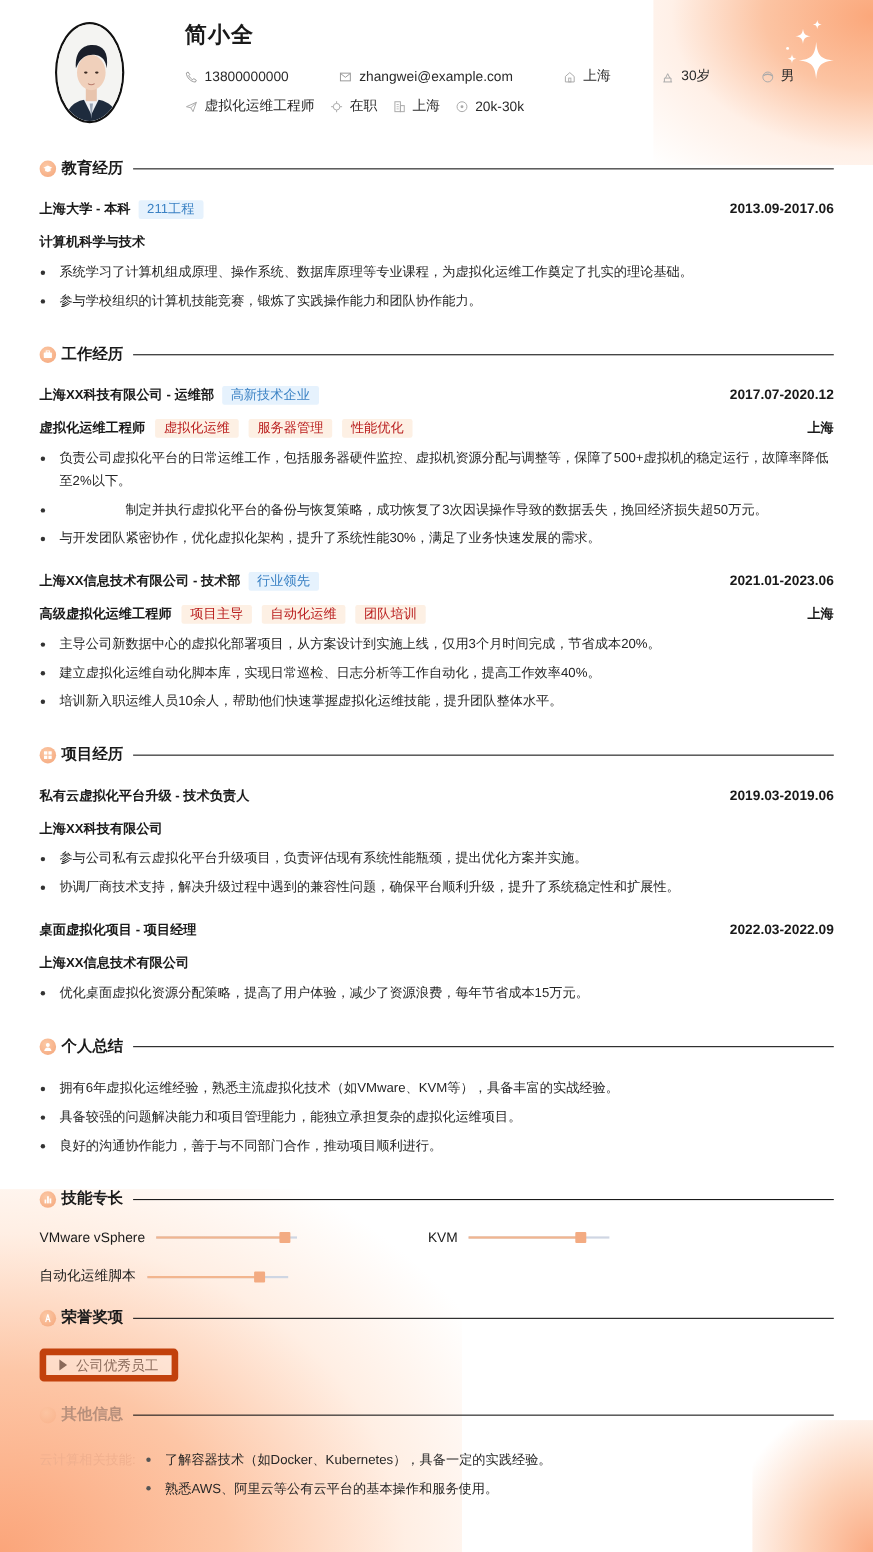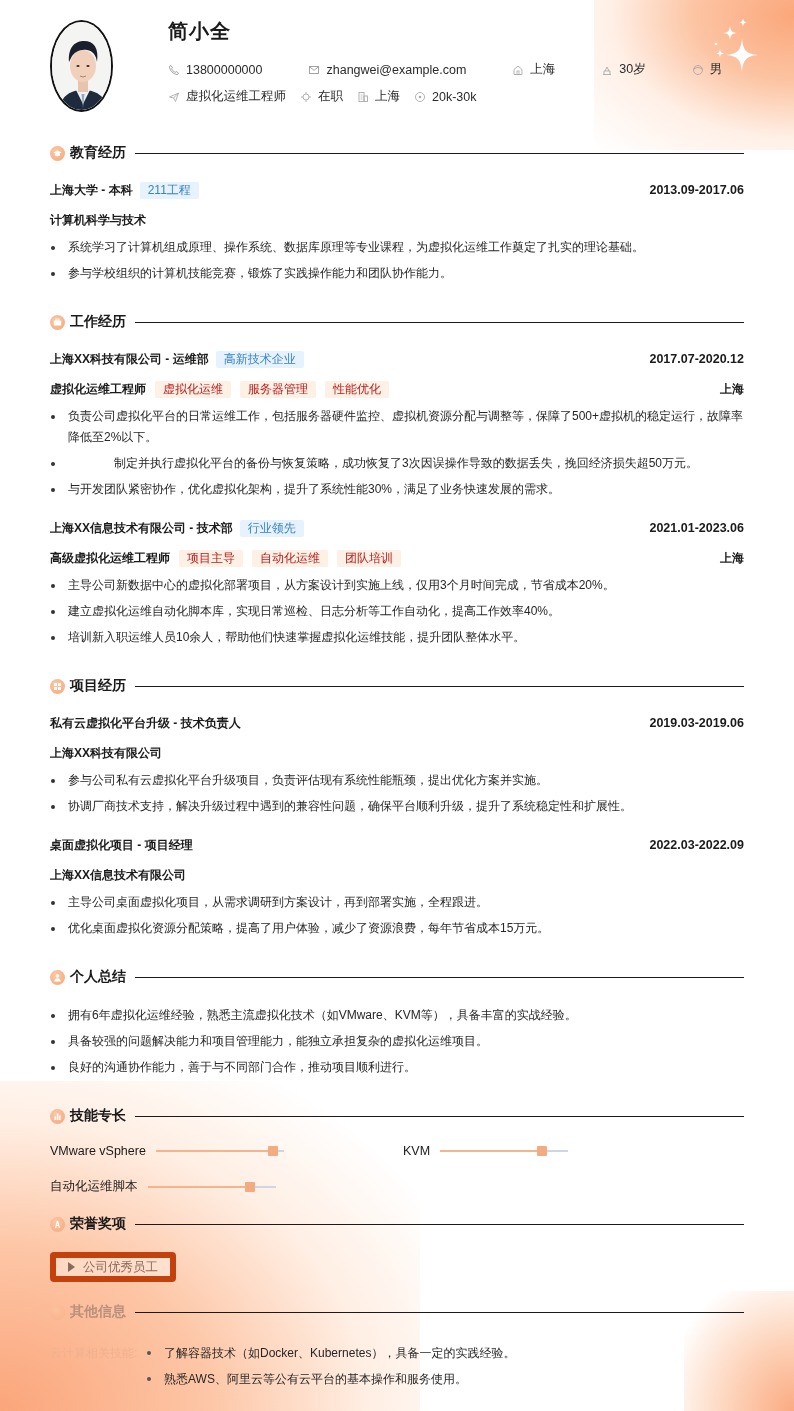--- a/index.html
+++ b/index.html
@@ -22,21 +22,21 @@
     background: radial-gradient(ellipse at 0% 100%, #fba57a 0%, #fdc6a6 35%, rgba(255,225,205,0.55) 62%, rgba(255,255,255,0) 85%);
     z-index: 0;
   }
   .bg-br {
     position: absolute; right: 0; bottom: 0; width: 110px; height: 120px;
     background: radial-gradient(ellipse at 100% 100%, #fbaa82 0%, #fdd2b8 40%, rgba(255,255,255,0) 85%);
     z-index: 0;
   }
   .sparkles { position: absolute; right: 22px; top: 16px; width: 60px; height: 64px; z-index: 1; }
 
-  .page { position: relative; z-index: 2; padding: 0 50px; }
+  .page { position: relative; z-index: 2; padding: 0 36px; }
 
   
   .header { position: relative; height: 130px; }
   .avatar-real {
     position: absolute; left: 50px; top: 20px; width: 63px; height: 92px;
     border-radius: 50%;
     border: 2px solid #111;
     overflow: hidden;
     background: #f3f3f1;
   }
@@ -354,21 +354,20 @@
 
     <div style="margin-top:19px;">
       <div class="entry-row">
         <span>桌面虚拟化项目 - 项目经理</span>
         <span class="date">2022.03-2022.09</span>
       </div>
       <div class="entry-row" style="margin-top:12px;">
         <span>上海XX信息技术有限公司</span>
       </div>
       <ul class="bullets" style="margin-top:8px;">
-        <li>主导公司桌面虚拟化项目，从需求调研到方案设计，再到部署实施，全程跟进。</li>
         <li style="margin-top:5px;">优化桌面虚拟化资源分配策略，提高了用户体验，减少了资源浪费，每年节省成本15万元。</li>
       </ul>
     </div>
   </div>
 
   <div class="section" style="margin-top:28px;">
     <div class="sec-head">
       <span class="sec-icon">
           <svg viewBox="0 0 9 9">
             <circle cx="4.5" cy="3" r="1.8" fill="#fff"></circle>

